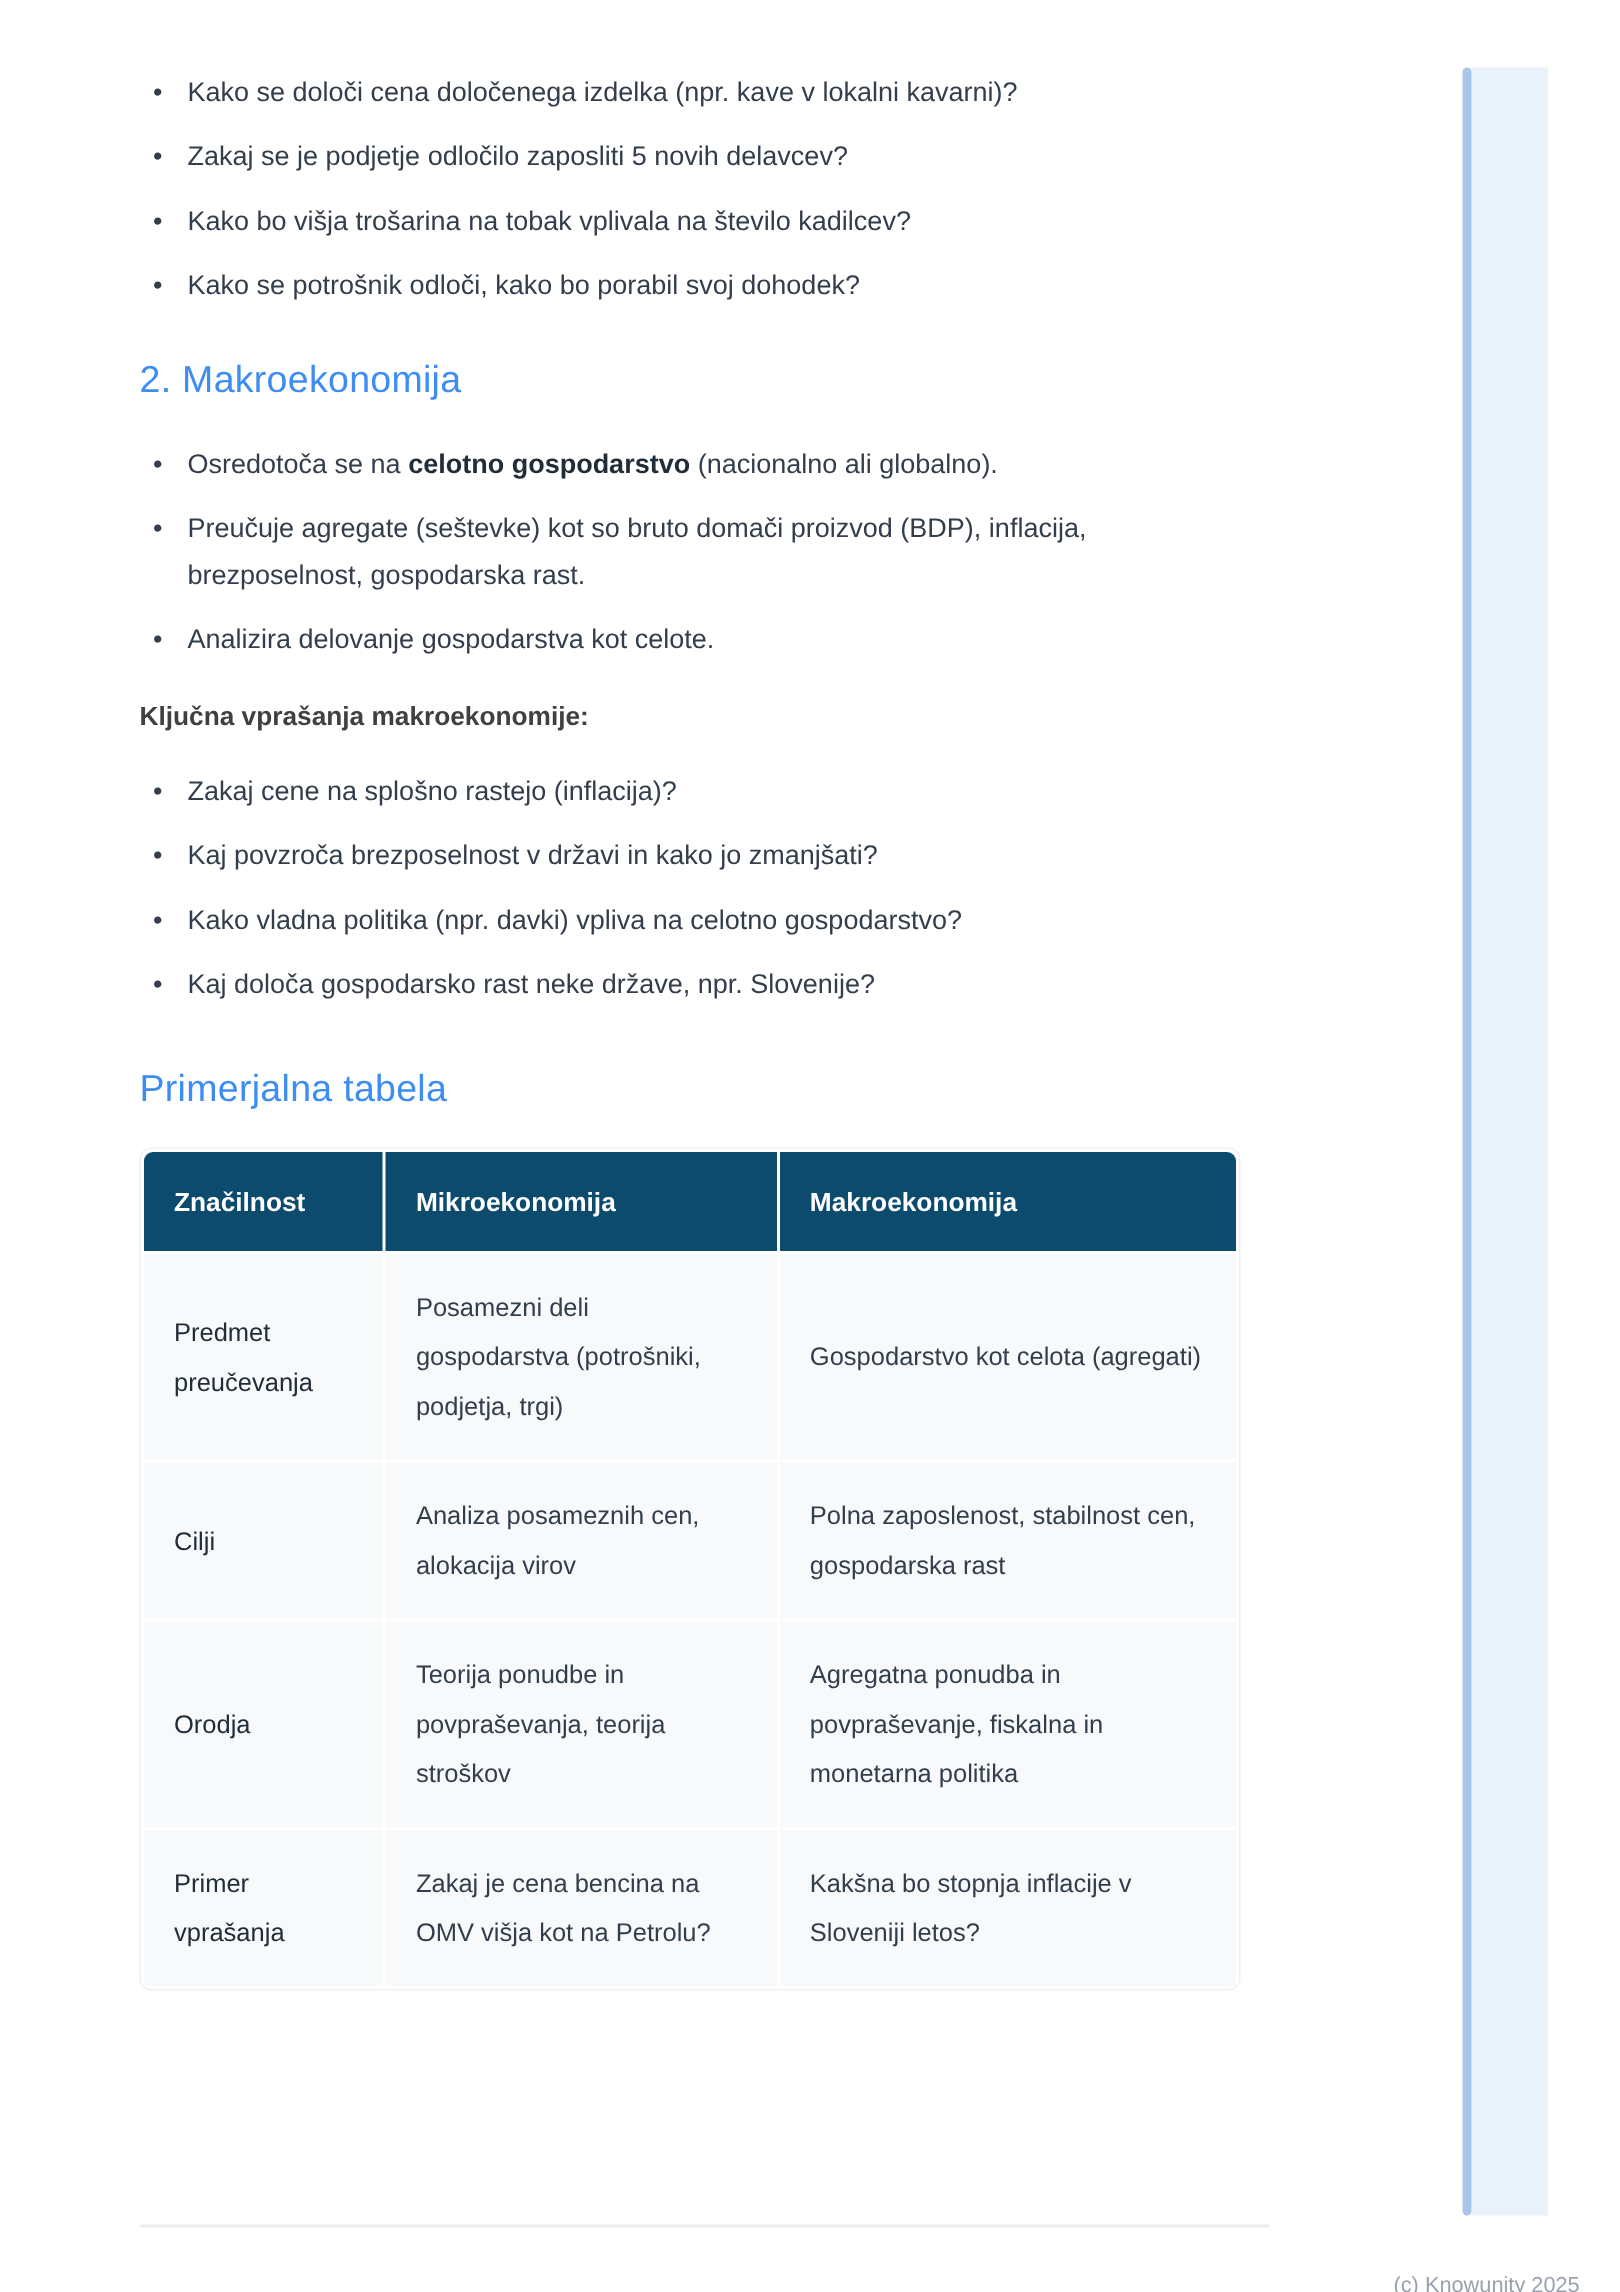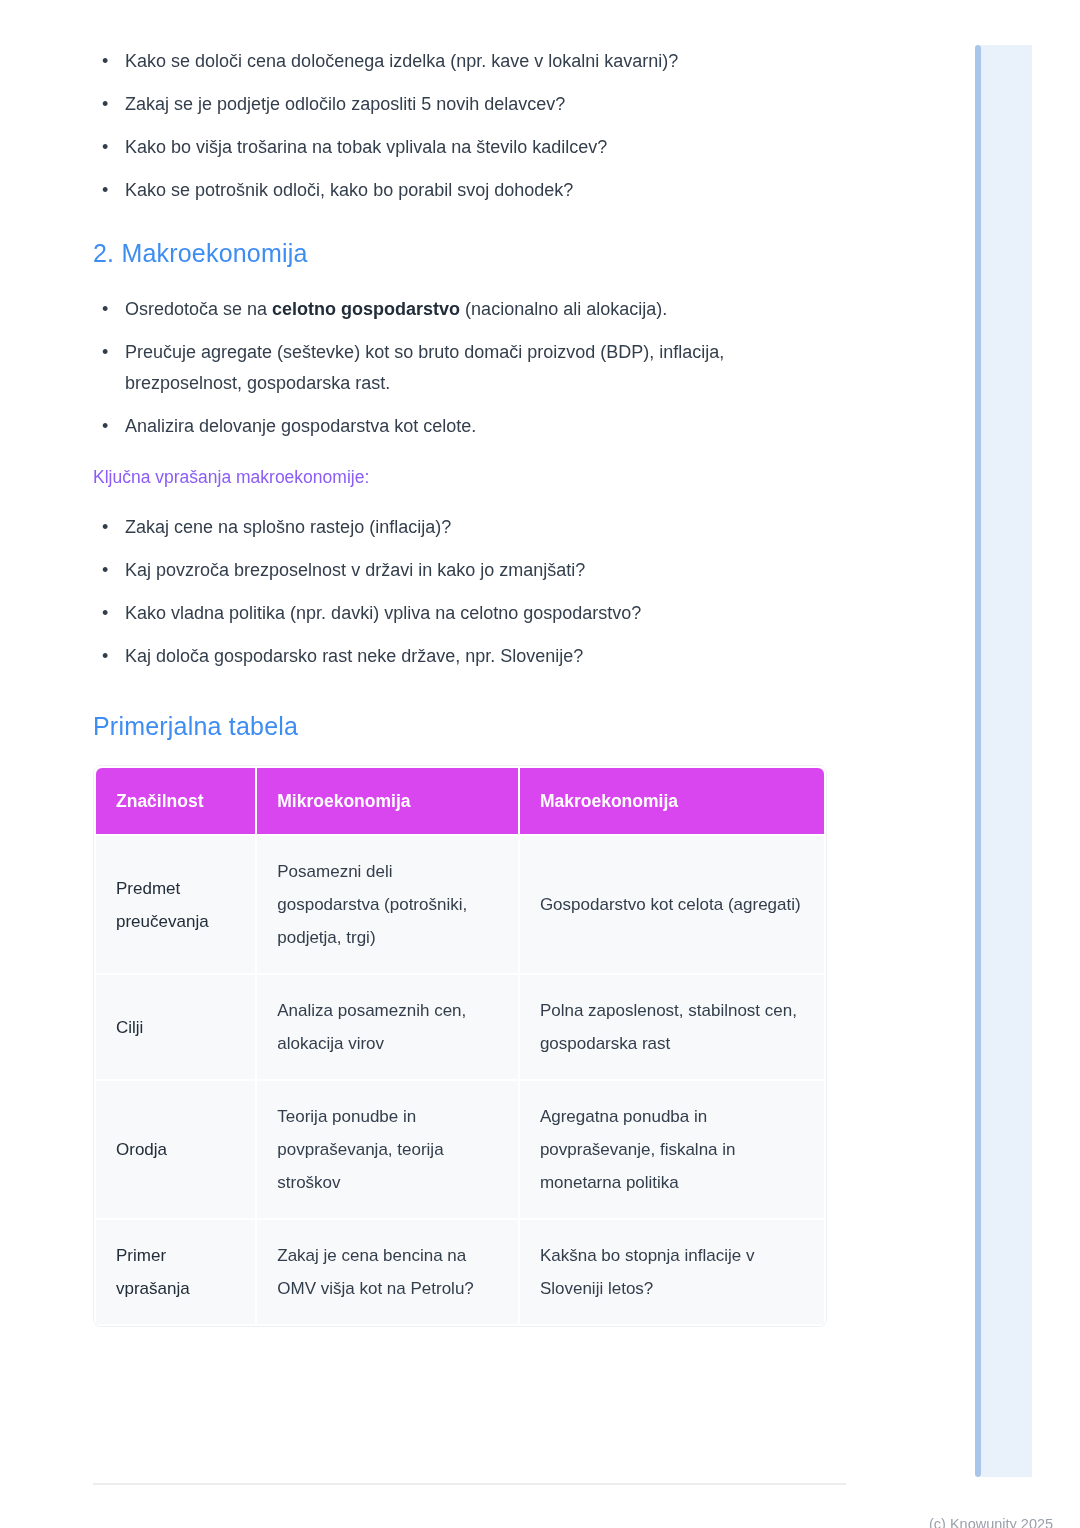--- a/index.html
+++ b/index.html
@@ -38,40 +38,40 @@
   h2.section-heading {
     color: #3d8df2;
     font-size: 25px;
     font-weight: normal;
     margin-top: 33px;
     margin-bottom: 26px;
     letter-spacing: 0.2px;
   }
   p.subheading {
     font-size: 17.5px;
-    font-weight: normal;
-    color: #8b5cf6;
+    font-weight: bold;
+    color: #404040;
     margin-top: 25px;
     margin-bottom: 24px;
   }
   .table-wrap {
     margin-top: 24px;
     border-radius: 8px;
     border: 1px solid #eef0f3;
     overflow: hidden;
     width: 734px;
   }
   table.compare-table {
     width: 100%;
     border-collapse: separate;
     border-spacing: 2px;
     background: #ffffff;
   }
   table.compare-table th {
-    background: #d946ef;
+    background: #0c4a6e;
     color: #ffffff;
     font-size: 17.5px;
     font-weight: bold;
     text-align: left;
     padding: 0 20px;
     height: 66px;
     vertical-align: middle;
   }
   table.compare-table th:first-child { border-top-left-radius: 6px; }
   table.compare-table th:last-child { border-top-right-radius: 6px; }
@@ -138,21 +138,21 @@
     <li><span>Kako se določi cena določenega izdelka (npr. kave v lokalni kavarni)?</span></li>
     <li><span>Zakaj se je podjetje odločilo zaposliti 5 novih delavcev?</span></li>
     <li><span>Kako bo višja trošarina na tobak vplivala na število kadilcev?</span></li>
     <li><span>Kako se potrošnik odloči, kako bo porabil svoj dohodek?</span></li>
   </ul>
 
   <h2 class="section-heading">2. Makroekonomija</h2>
 
   <ul class="bullet-list">
     <li>
-      <span>Osredotoča se na </span><span class="bold-inline">celotno gospodarstvo</span><span> (nacionalno ali alokacija).</span>
+      <span>Osredotoča se na </span><span class="bold-inline">celotno gospodarstvo</span><span> (nacionalno ali globalno).</span>
     </li>
     <li><span>Preučuje agregate (seštevke) kot so bruto domači proizvod (BDP), inflacija, brezposelnost, gospodarska rast.</span></li>
     <li><span>Analizira delovanje gospodarstva kot celote.</span></li>
   </ul>
 
   <p class="subheading">Ključna vprašanja makroekonomije:</p>
 
   <ul class="bullet-list">
     <li><span>Zakaj cene na splošno rastejo (inflacija)?</span></li>
     <li><span>Kaj povzroča brezposelnost v državi in kako jo zmanjšati?</span></li>

